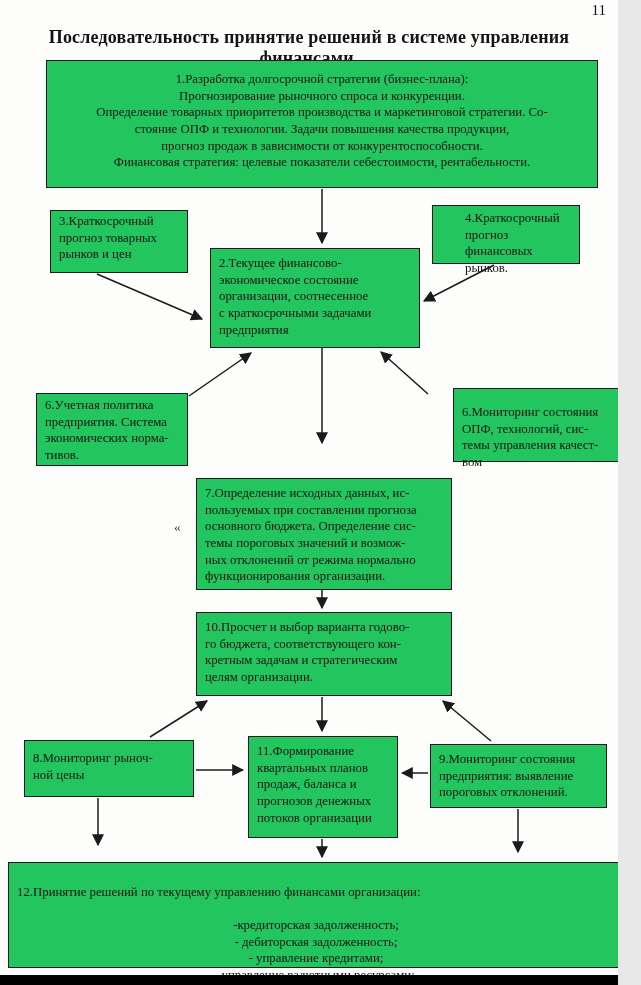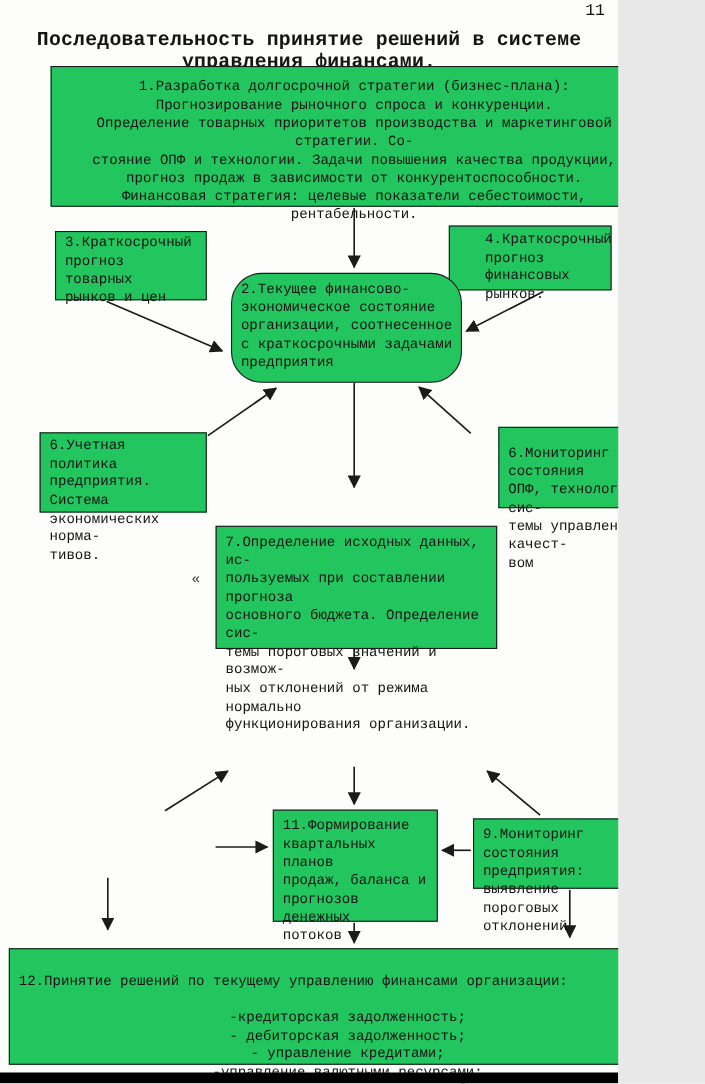--- a/index.html
+++ b/index.html
@@ -1,20 +1,20 @@
 <!DOCTYPE html>
 <html><head>
 <meta charset="utf-8">
 <style>
   html,body{margin:0;padding:0;background:#e8e8e8;}
   #page{
     position:relative;
-    width:562px;height:985px;
+    width:618px;height:985px;
     background:#fdfdfc;
-    font-family:Liberation Mono, monospace;
+    font-family:Liberation Serif, serif;
     color:#141414;
     overflow:hidden;
   }
   #arrows{position:absolute;left:0;top:0;width:641px;height:985px;}
   .box{
     position:absolute;
     border:1.5px solid #1b1b1b;
     background:#22c55e;
     font-size:12.8px;
     line-height:1.3;
@@ -31,22 +31,22 @@
     position:absolute;top:27px;left:0;right:0;
     text-align:center;font-weight:bold;font-size:18px;
     letter-spacing:0.2px;
   }
   .artifact{position:absolute;left:174px;top:519px;font-size:13px;color:#333;}
   .bottom-bar{position:absolute;left:0;bottom:0;width:100%;height:10px;background:#000;}
 
   
   #b1 {left:46px; top:60px;  width:552px; height:128px; padding-top:10px;}
   #b3 {left:50px; top:210px; width:138px; height:63px;  padding-top:2px;}
-  #b4 {left:408px;top:205px; width:148px; height:59px;  padding-top:4px;padding-left:32px;}
-  #b2 {left:210px;top:248px; width:210px; height:100px;border-radius:28px;}
+  #b4 {left:432px;top:205px; width:148px; height:59px;  padding-top:4px;padding-left:32px;}
+  #b2 {left:210px;top:248px; width:210px; height:100px;}
   #b5 {left:36px; top:393px; width:152px; height:73px;  padding-top:3px;}
   #b6 {left:453px;top:388px; width:170px; height:74px;  padding-top:15px;}
   #b7 {left:196px;top:478px; width:256px; height:112px;}
   #b10{left:196px;top:612px; width:256px; height:84px;}
   #b8 {left:24px; top:740px; width:170px; height:57px;  padding-top:9px;}
   #b11{left:248px;top:736px; width:150px; height:102px;}
   #b9 {left:430px;top:744px; width:177px; height:64px;}
   #b12{left:8px;  top:862px; width:616px; height:106px; padding:4px 8px;}
   #b12 .items{text-align:center;white-space:pre-line;}
 </style>
@@ -107,20 +107,26 @@
   <div id="b6" class="box">6.Мониторинг состояния
 ОПФ, технологий, сис-
 темы управления качест-
 вом</div>
   <div id="b7" class="box">7.Определение исходных данных, ис-
 пользуемых при составлении прогноза
 основного бюджета. Определение сис-
 темы пороговых значений и возмож-
 ных отклонений от режима нормально
 функционирования организации.</div>
+  <div id="b10" class="box">10.Просчет и выбор варианта годово-
+го бюджета, соответствующего кон-
+кретным задачам и стратегическим
+целям организации.</div>
+  <div id="b8" class="box">8.Мониторинг рыноч-
+ной цены</div>
   <div id="b11" class="box">11.Формирование
 квартальных планов
 продаж, баланса и
 прогнозов денежных
 потоков организации</div>
   <div id="b9" class="box">9.Мониторинг состояния
 предприятия: выявление
 пороговых отклонений.</div>
 
   <div id="b12" class="box">

